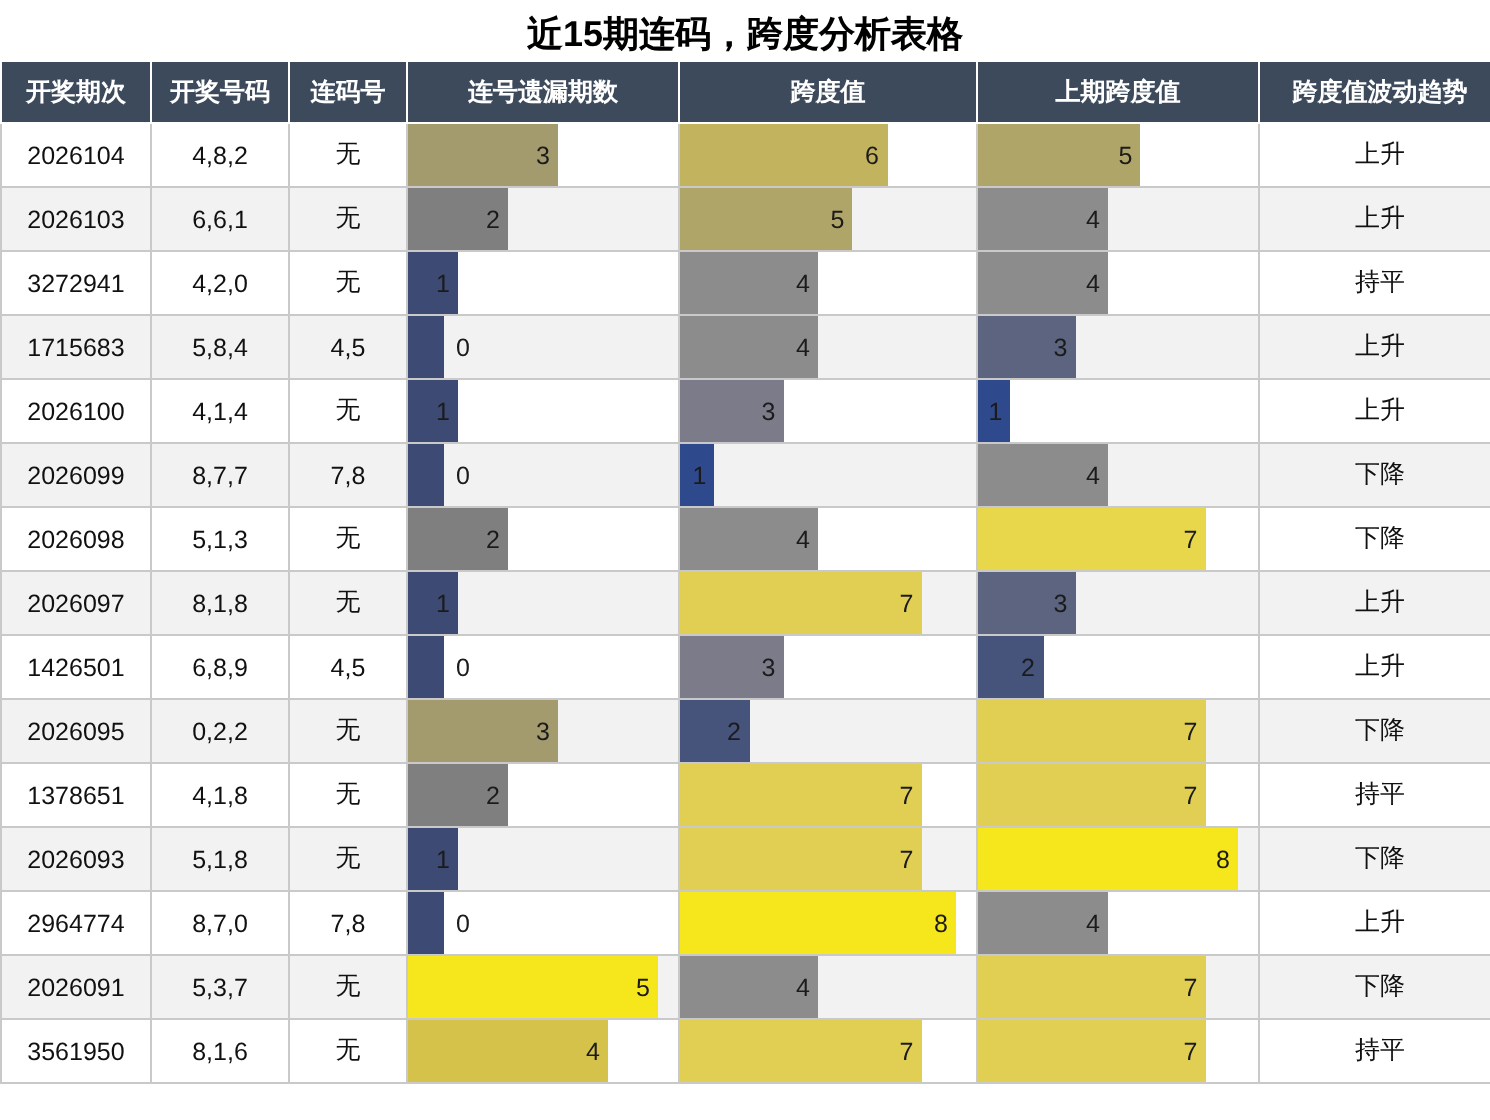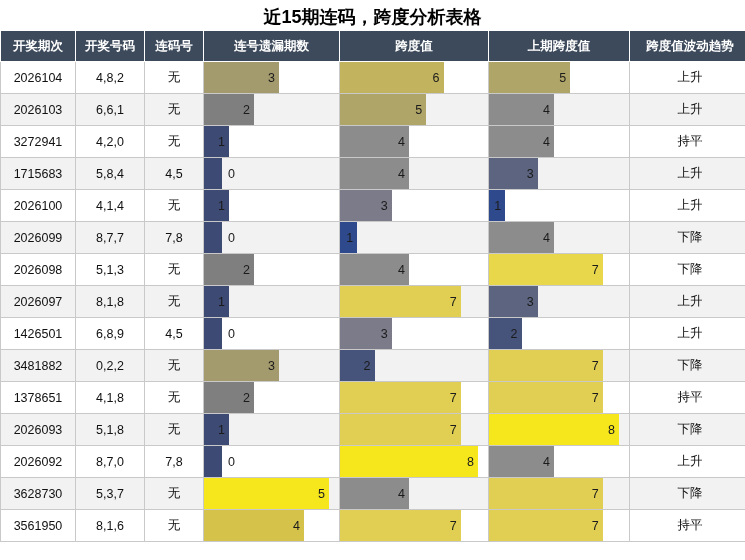--- a/index.html
+++ b/index.html
@@ -231,21 +231,21 @@
         </td>
         <td class="barcell">
           <div class="bar" style="width: 51.75px; background: rgb(123, 123, 138);">3</div>
         </td>
         <td class="barcell">
           <div class="bar" style="width: 32.5px; background: rgb(70, 83, 122);">2</div>
         </td>
         <td class="c-trend">上升</td>
       </tr>
       <tr class="alt">
-        <td class="c-period">3481882</td>
+        <td class="c-period">2026095</td>
         <td class="c-num">0,2,2</td>
         <td class="c-link">无</td>
         <td class="barcell">
           <div class="bar" style="width: 75px; background: rgb(163, 154, 110);">3</div>
         </td>
         <td class="barcell">
           <div class="bar" style="width: 34.5px; background: rgb(70, 83, 122);">2</div>
         </td>
         <td class="barcell">
           <div class="bar" style="width: 113.75px; background: rgb(224, 207, 82);">7</div>
@@ -276,37 +276,37 @@
         </td>
         <td class="barcell">
           <div class="bar" style="width: 120.75px; background: rgb(224, 207, 82);">7</div>
         </td>
         <td class="barcell">
           <div class="bar" style="width: 130px; background: rgb(246, 231, 29);">8</div>
         </td>
         <td class="c-trend">下降</td>
       </tr>
       <tr>
-        <td class="c-period">2026092</td>
+        <td class="c-period">2964774</td>
         <td class="c-num">8,7,0</td>
         <td class="c-link">7,8</td>
         <td class="barcell">
           <div class="bar empty" style="width: 18px; background: rgb(61, 74, 115);"></div>
           <div class="barlabel-out" style="left: 24px;">0</div>
         </td>
         <td class="barcell">
           <div class="bar" style="width: 138px; background: rgb(246, 231, 29);">8</div>
         </td>
         <td class="barcell">
           <div class="bar" style="width: 65px; background: rgb(140, 140, 140);">4</div>
         </td>
         <td class="c-trend">上升</td>
       </tr>
       <tr class="alt">
-        <td class="c-period">3628730</td>
+        <td class="c-period">2026091</td>
         <td class="c-num">5,3,7</td>
         <td class="c-link">无</td>
         <td class="barcell">
           <div class="bar" style="width: 125px; background: rgb(246, 231, 29);">5</div>
         </td>
         <td class="barcell">
           <div class="bar" style="width: 69px; background: rgb(140, 140, 140);">4</div>
         </td>
         <td class="barcell">
           <div class="bar" style="width: 113.75px; background: rgb(224, 207, 82);">7</div>

